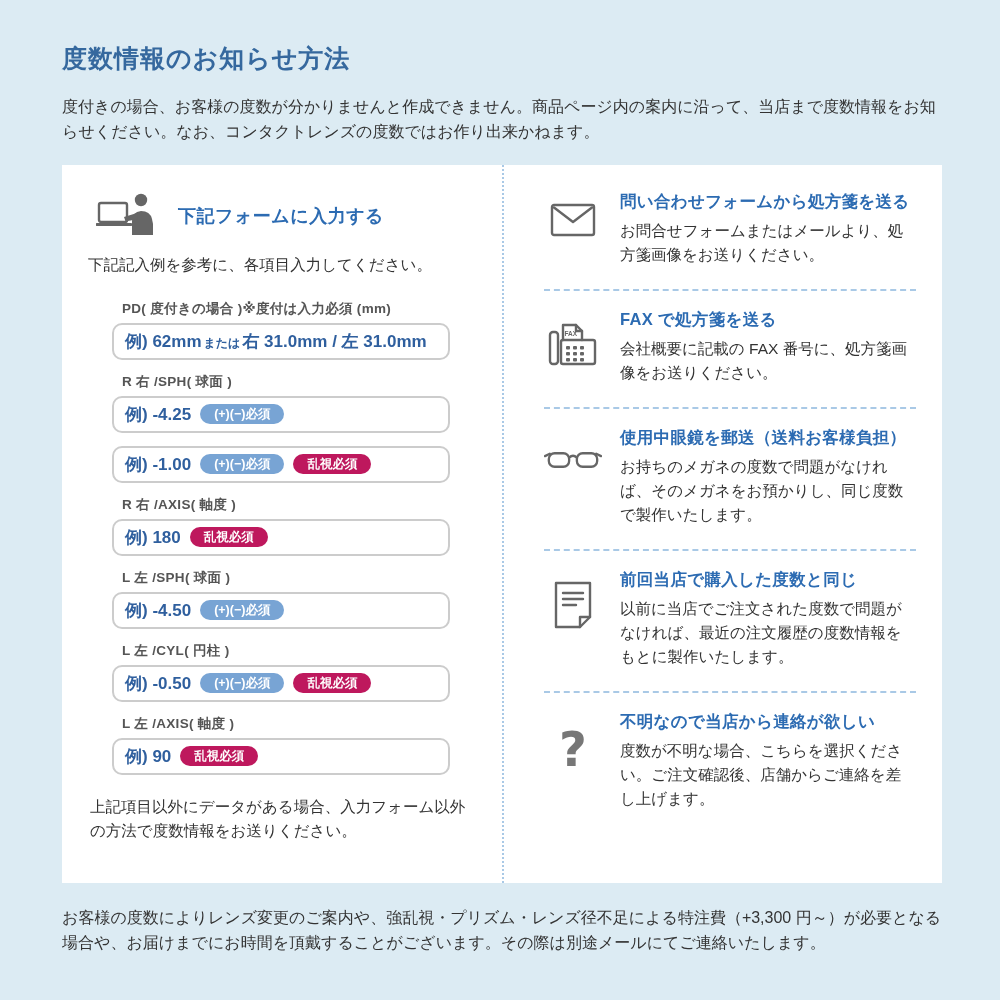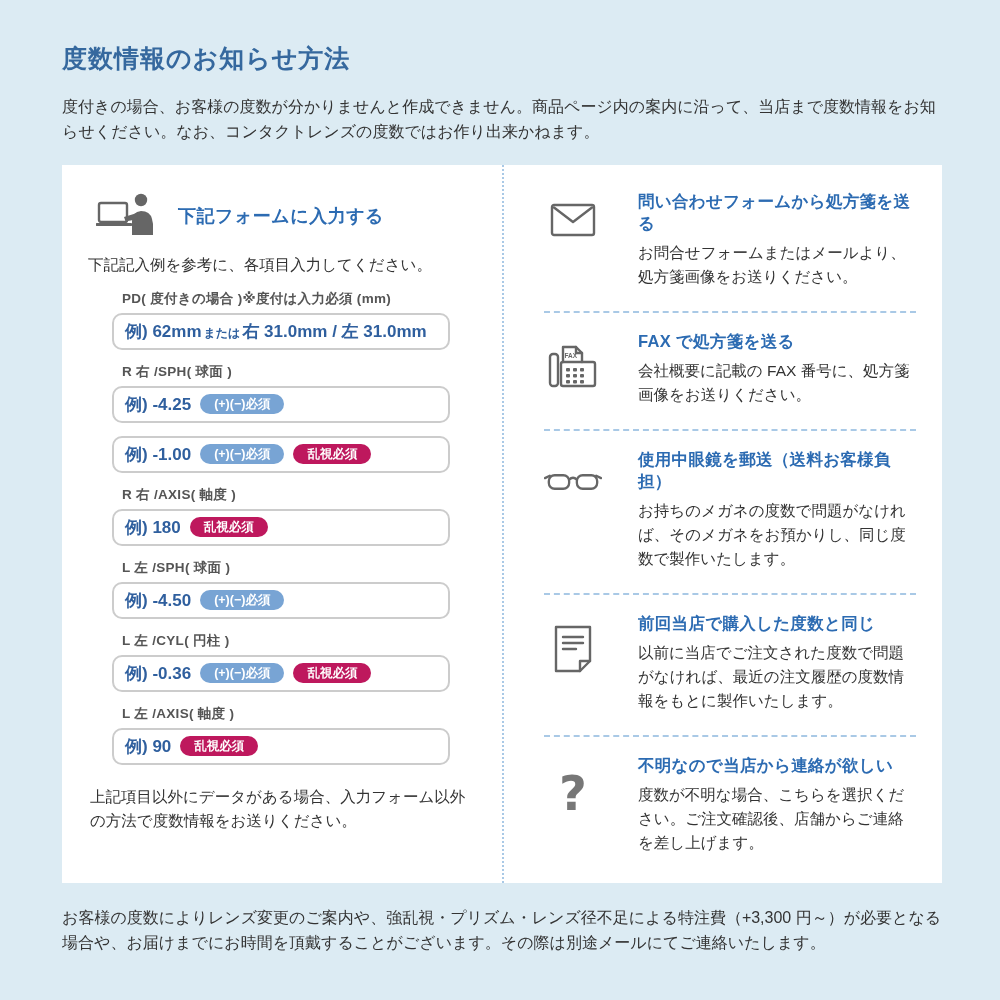--- a/index.html
+++ b/index.html
@@ -30,21 +30,21 @@
     padding:24px 28px 0 26px;
   }
   .form-header{
     display:flex;align-items:center;gap:24px;
     margin:4px 0 16px 8px;
   }
   .form-heading{
     color:#2c6bb2;font-size:18px;font-weight:bold;letter-spacing:.5px;
   }
   .form-instruction{
-    font-size:15.5px;color:#333;margin:0 0 14px 0;
+    font-size:15.5px;color:#333;margin:0 0 24px 0;
   }
   .fields{margin-left:24px;}
   .field-label{
     font-size:13.5px;font-weight:bold;color:#555;
     margin:0 0 5px 10px;letter-spacing:.3px;
   }
   .field-box{
     border:2px solid #cccccc;border-radius:10px;background:#fff;
     width:338px;height:37px;box-sizing:border-box;
     display:flex;align-items:center;gap:9px;
@@ -64,21 +64,21 @@
     font-size:15.5px;color:#333;line-height:1.55;
     margin:20px 0 0 2px;
   }
   
   .col-right{
     width:50%;box-sizing:border-box;
     border-left:2px dotted #a9c9e6;
     padding:26px 26px 0 40px;
   }
   .method{
-    display:flex;gap:36px;
+    display:flex;gap:18px;
     padding:18px 0 22px 0;
   }
   .method:first-child{padding-top:0;}
   .method:not(:first-child){border-top:2px dashed #a9c9e6;}
   .method-icon{
     width:58px;flex-shrink:0;
     display:flex;justify-content:center;align-items:flex-start;
     padding-top:12px;
   }
   .method-body{flex:1;}
@@ -165,21 +165,21 @@
           <div class="field-label">L 左 /SPH( 球面 )</div>
           <div class="field-box">
             <span class="example">例) -4.50</span>
             <span class="badge blue">(+)(−)必須</span>
           </div>
         </div>
 
         <div>
           <div class="field-label">L 左 /CYL( 円柱 )</div>
           <div class="field-box">
-            <span class="example">例) -0.36</span>
+            <span class="example">例) -0.50</span>
             <span class="badge blue">(+)(−)必須</span>
             <span class="badge orange">乱視必須</span>
           </div>
         </div>
 
         <div>
           <div class="field-label">L 左 /AXIS( 軸度 )</div>
           <div class="field-box">
             <span class="example">例) 90</span>
             <span class="badge orange">乱視必須</span>

